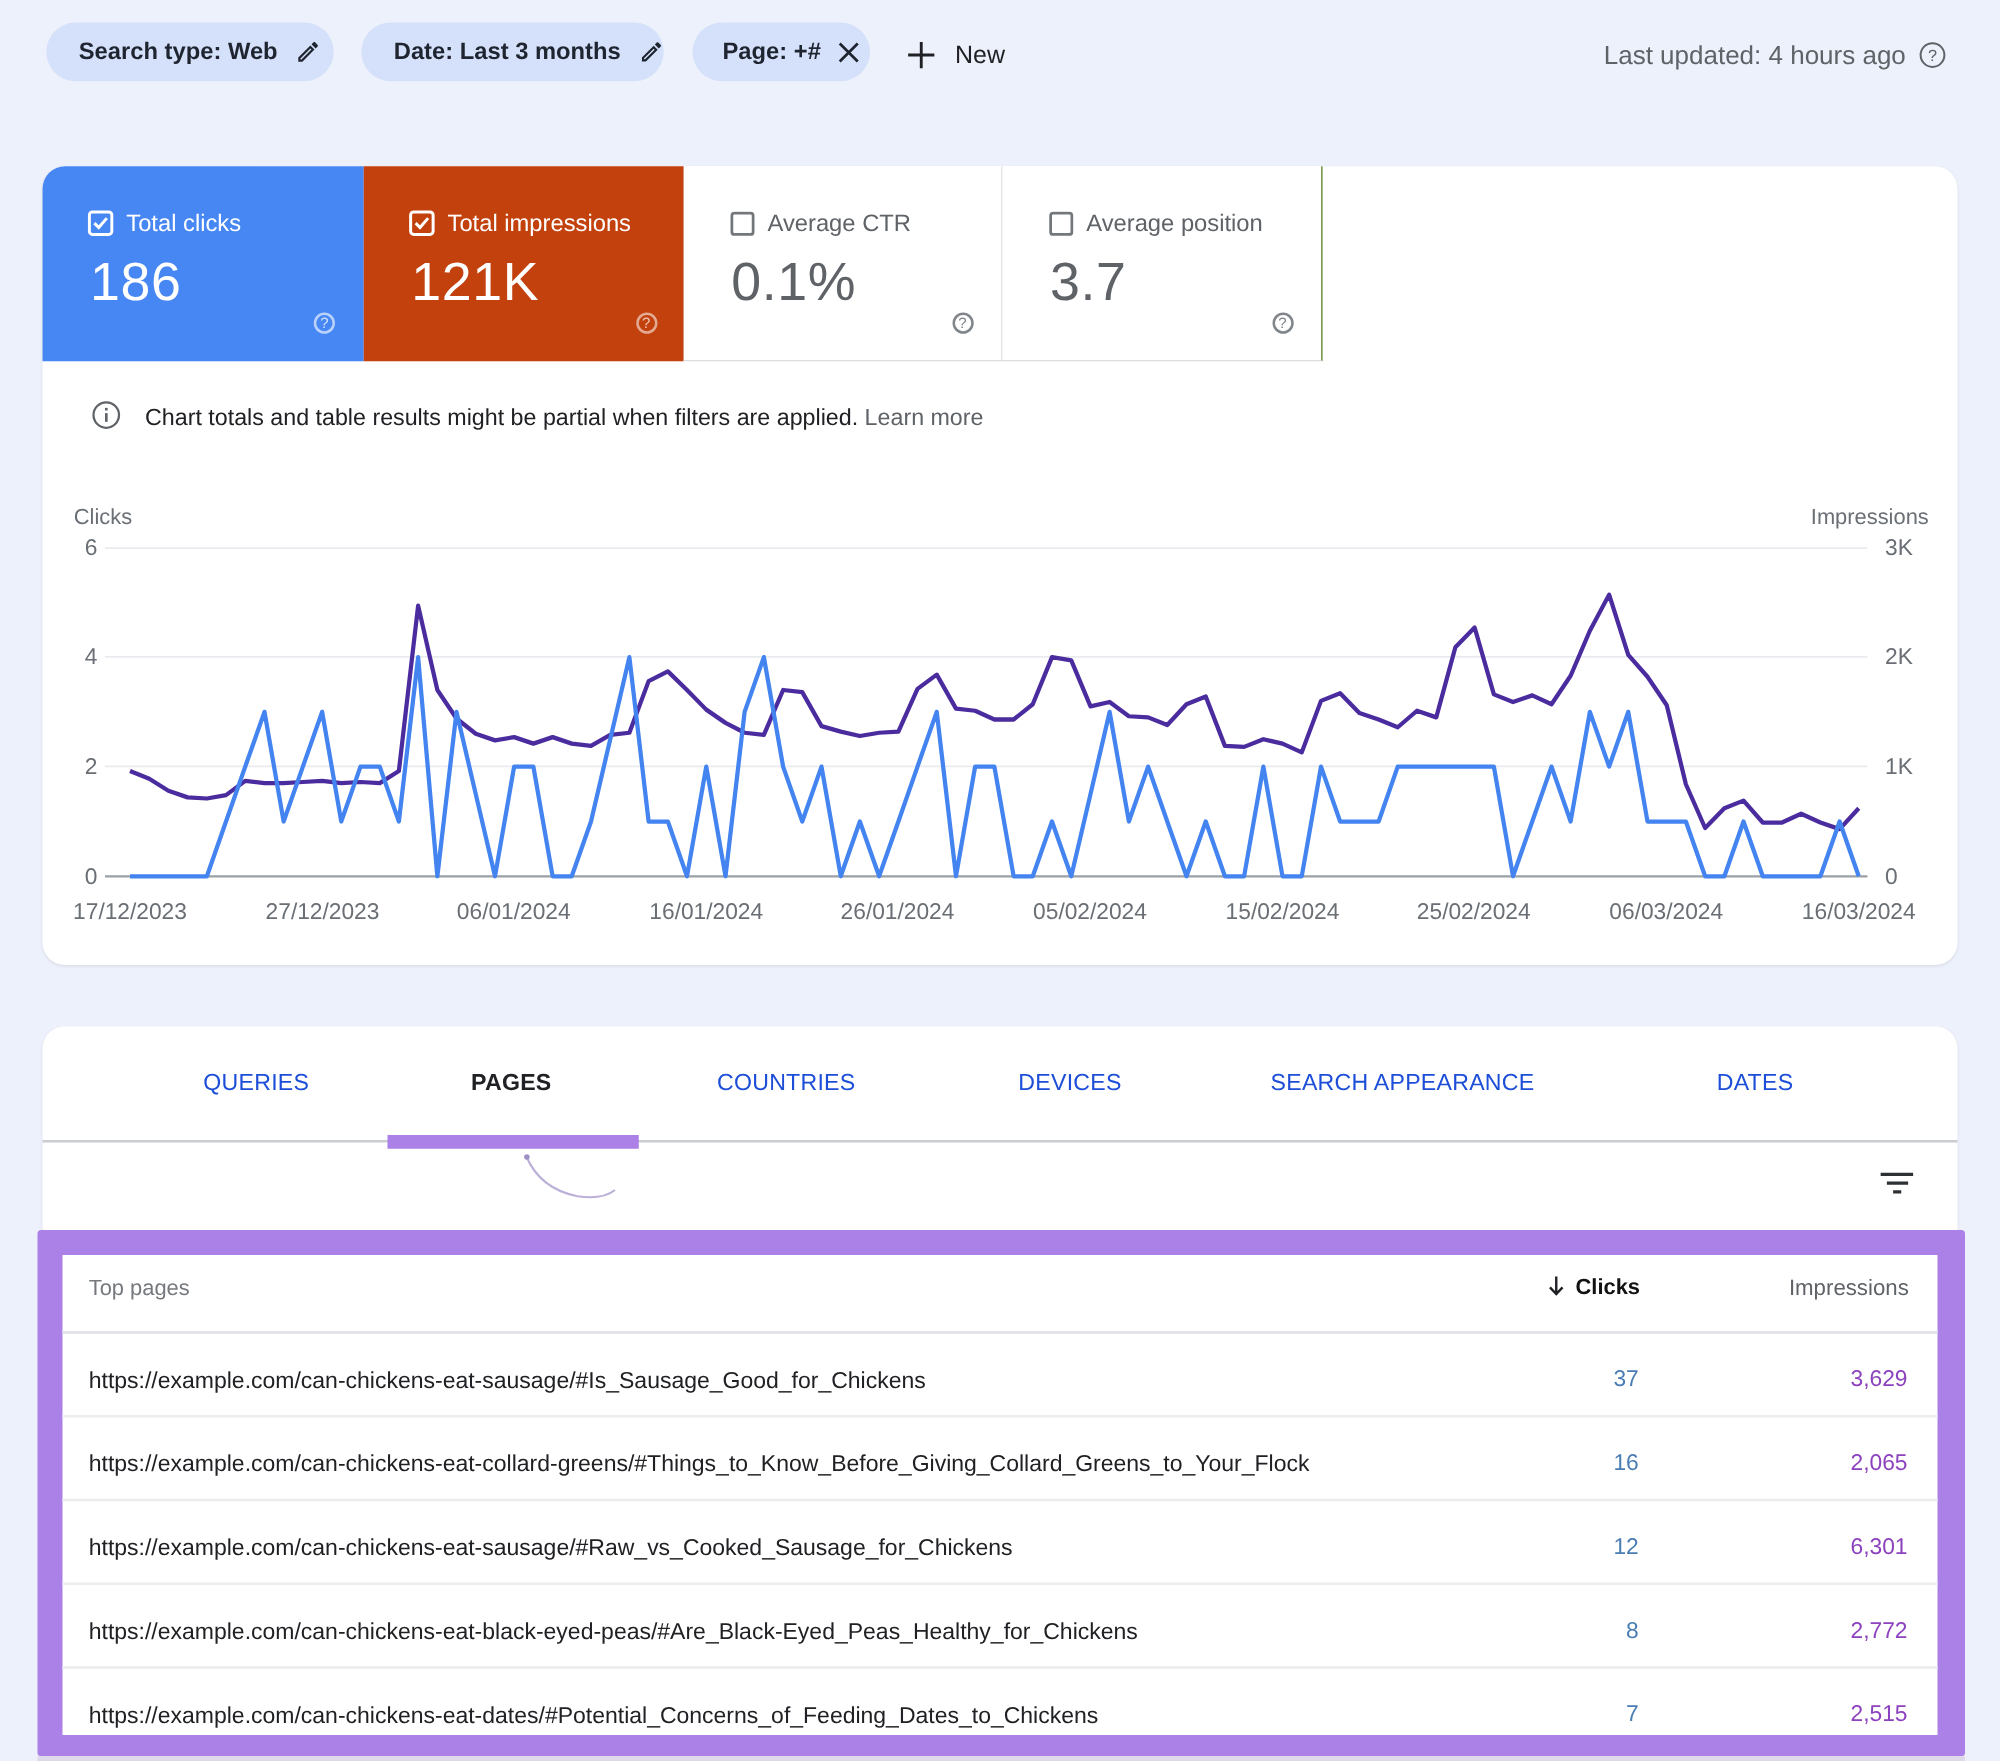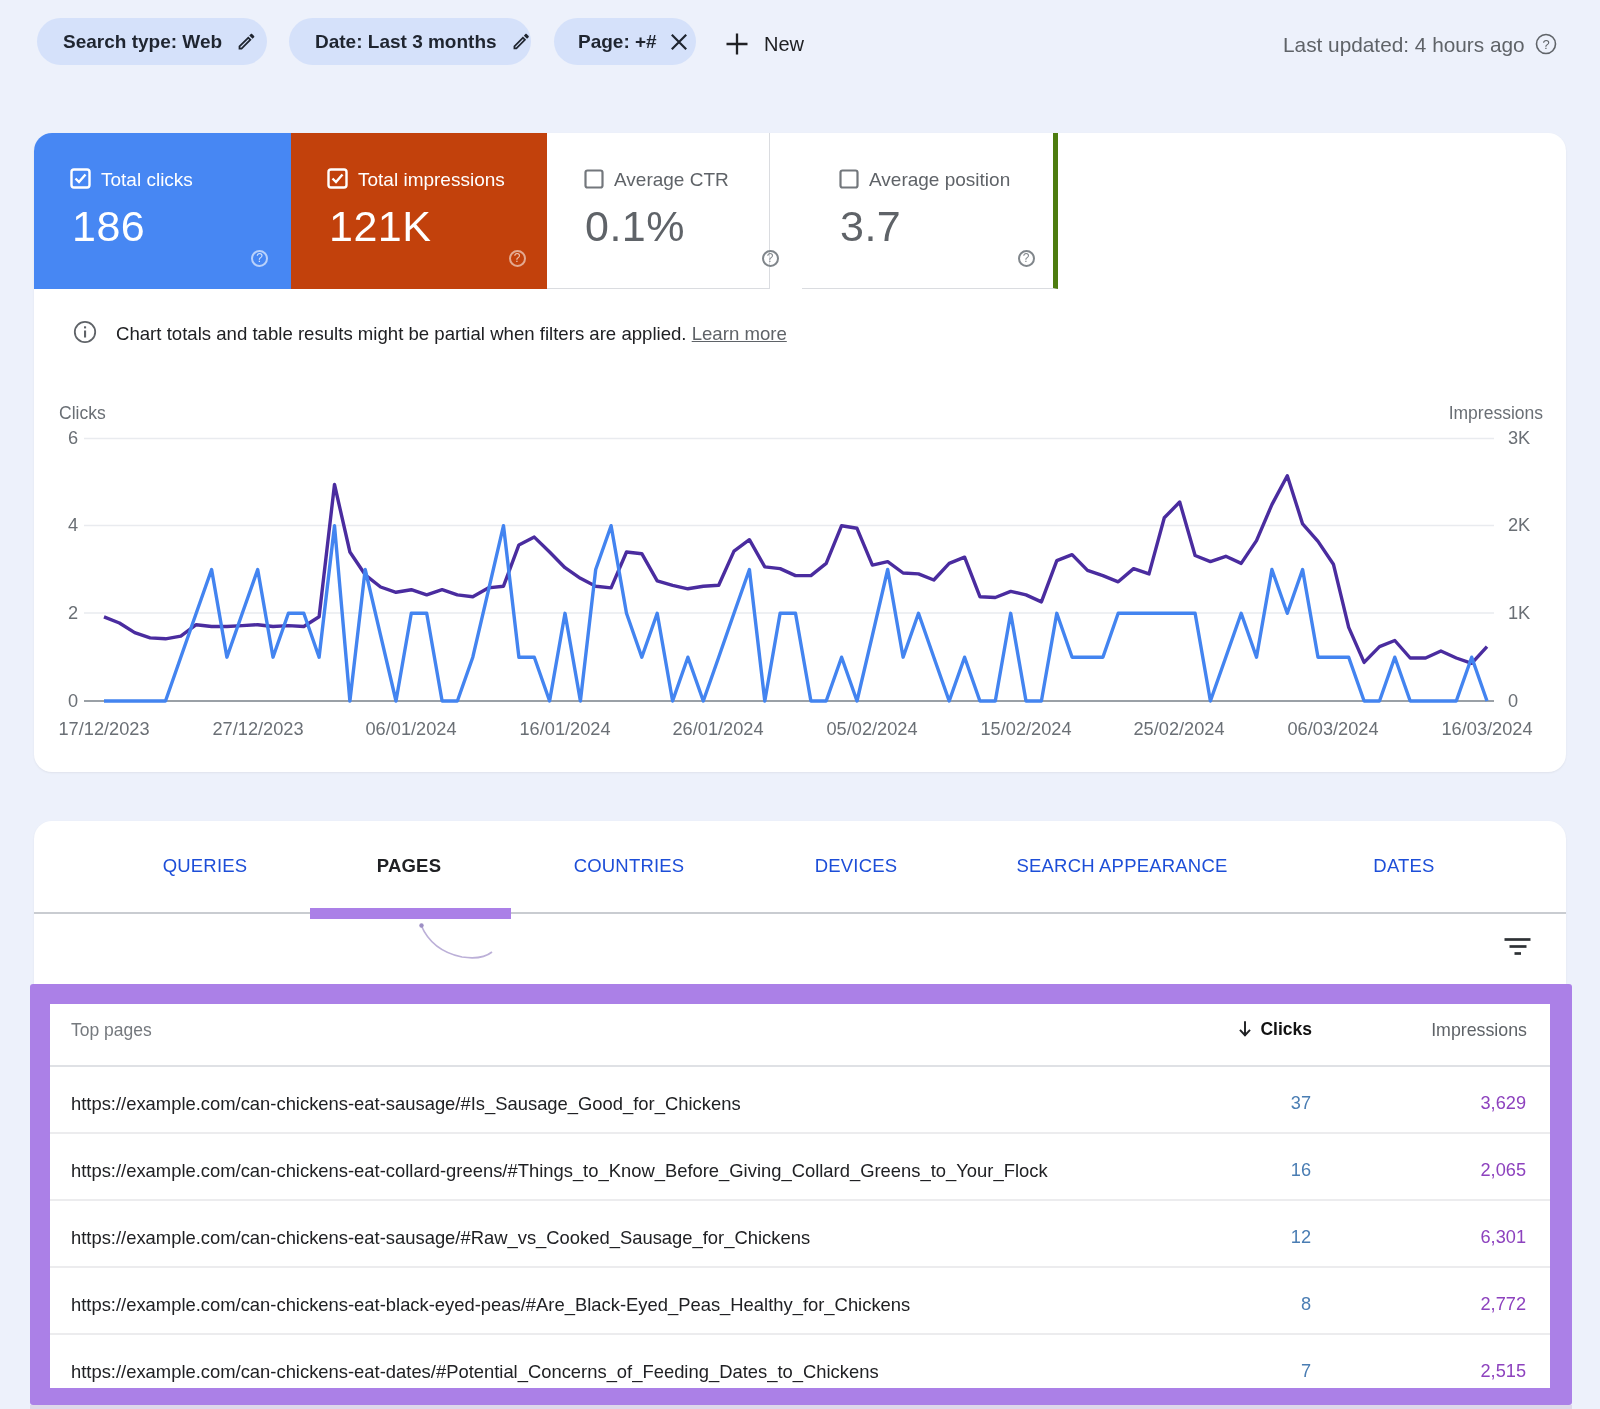--- a/index.html
+++ b/index.html
@@ -52,43 +52,43 @@
 </div>
 <div class="tile" style="left:291px;width:256px;background:#c2410c;color:#fff">
   <svg class="abs" style="left:36px;top:35px" width="21" height="21" viewBox="0 0 21 21">
       <rect x="1.5" y="1.5" width="18" height="18" rx="2.5" fill="none" stroke="#fff" stroke-width="2.4"></rect>
       <path d="M5.5 10.5l3.5 3.5 6.5-7.5" fill="none" stroke="#fff" stroke-width="2.4"></path>
     </svg>
   <div class="tlabel">Total impressions</div>
   <div class="tval">121K</div>
   <div class="qm" style="left:217.5px;top:116.5px;border:2px solid rgba(255,255,255,.55);color:rgba(255,255,255,.7)">?</div>
 </div>
-<div class="tile" style="left:547px;width:223px;background:#fff;border-right:1px solid #dadce0;border-bottom:1px solid #dadce0;color:#5f6368">
+<div class="tile" style="left:547px;width:255px;background:#fff;border-right:1px solid #dadce0;border-bottom:1px solid #dadce0;color:#5f6368">
   <svg class="abs" style="left:37px;top:36px" width="20" height="20" viewBox="0 0 20 20">
       <rect x="1.5" y="1.5" width="17" height="17" rx="2" fill="none" stroke="#73777c" stroke-width="2.2"></rect>
     </svg>
   <div class="tlabel">Average CTR</div>
   <div class="tval">0.1%</div>
   <div class="qm" style="left:214.5px;top:116.5px;border:2px solid #80868b;color:#80868b">?</div>
 </div>
-<div class="tile" style="left:802px;width:256px;background:#fff;border-right:5px solid #4d7c0f;border-bottom:1px solid #dadce0;color:#5f6368">
+<div class="tile" style="left:802px;width:256px;background:#fff;border-right:1px solid #4d7c0f;border-bottom:1px solid #dadce0;color:#5f6368">
   <svg class="abs" style="left:37px;top:36px" width="20" height="20" viewBox="0 0 20 20">
       <rect x="1.5" y="1.5" width="17" height="17" rx="2" fill="none" stroke="#73777c" stroke-width="2.2"></rect>
     </svg>
   <div class="tlabel">Average position</div>
   <div class="tval">3.7</div>
   <div class="qm" style="left:215.5px;top:116.5px;border:2px solid #80868b;color:#80868b">?</div>
 </div>
 
 <svg class="abs" style="left:73px;top:320px" width="24" height="24" viewBox="0 0 24 24">
     <circle cx="12" cy="12" r="10.2" stroke="#5f6368" stroke-width="1.8" fill="none"></circle>
     <rect x="11" y="10.5" width="2.1" height="7" fill="#5f6368"></rect>
     <rect x="11" y="6.3" width="2.1" height="2.1" fill="#5f6368"></rect>
   </svg>
-<div class="abs" style="left:116px;top:323px;font-size:18.6px;color:#202124">Chart totals and table results might be partial when filters are applied. <span style="color:#5f6368;text-decoration:underline">Learn more</span></div>
+<div class="abs" style="left:116px;top:323px;font-size:18.6px;color:#202124">Chart totals and table results might be partial when filters are applied. <span style="color:#5f6368;">Learn more</span></div>
 
 <svg class="abs" style="left:0;top:0" width="1600" height="1409" viewBox="0 0 1600 1409">
   <g font-family="Liberation Sans" font-size="18.2" fill="#6a6f75">
     <text x="59" y="419" font-size="17.5">Clicks</text>
     <text x="78" y="444" text-anchor="end">6</text>
     <text x="78" y="531" text-anchor="end">4</text>
     <text x="78" y="619" text-anchor="end">2</text>
     <text x="78" y="707" text-anchor="end">0</text>
     <text x="1543" y="419" text-anchor="end" font-size="17.5">Impressions</text>
     <text x="1508" y="444">3K</text>

